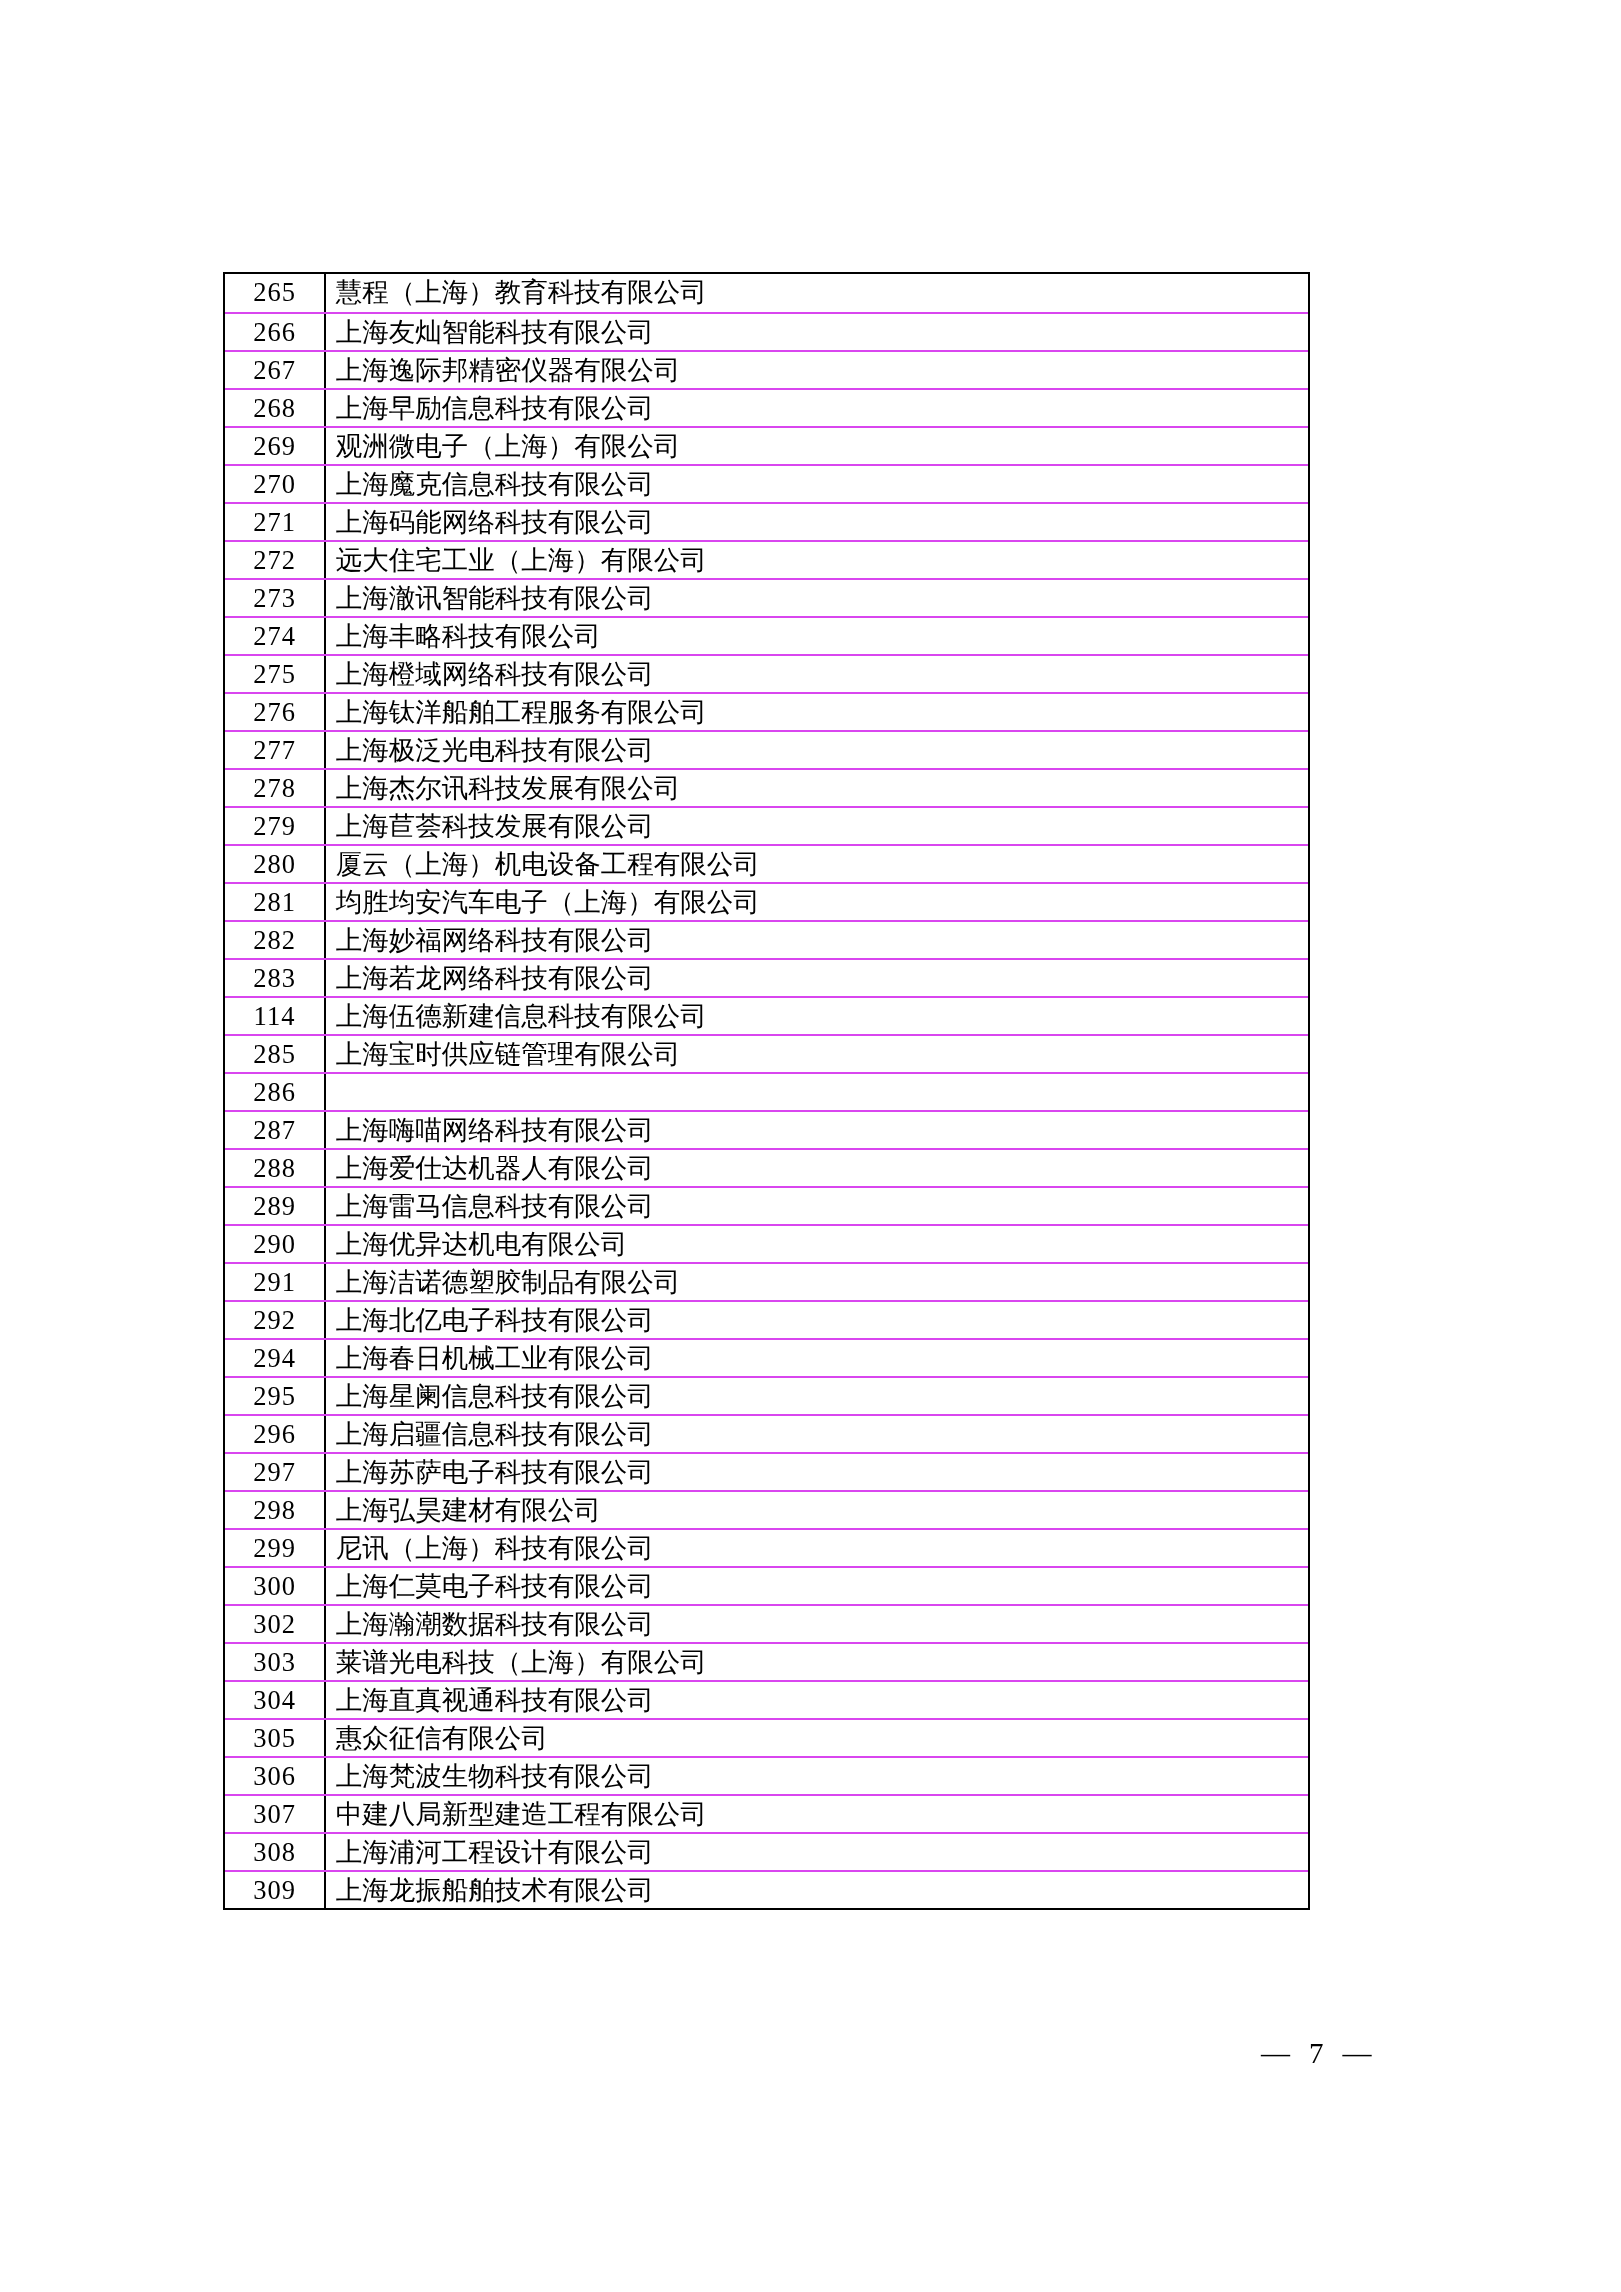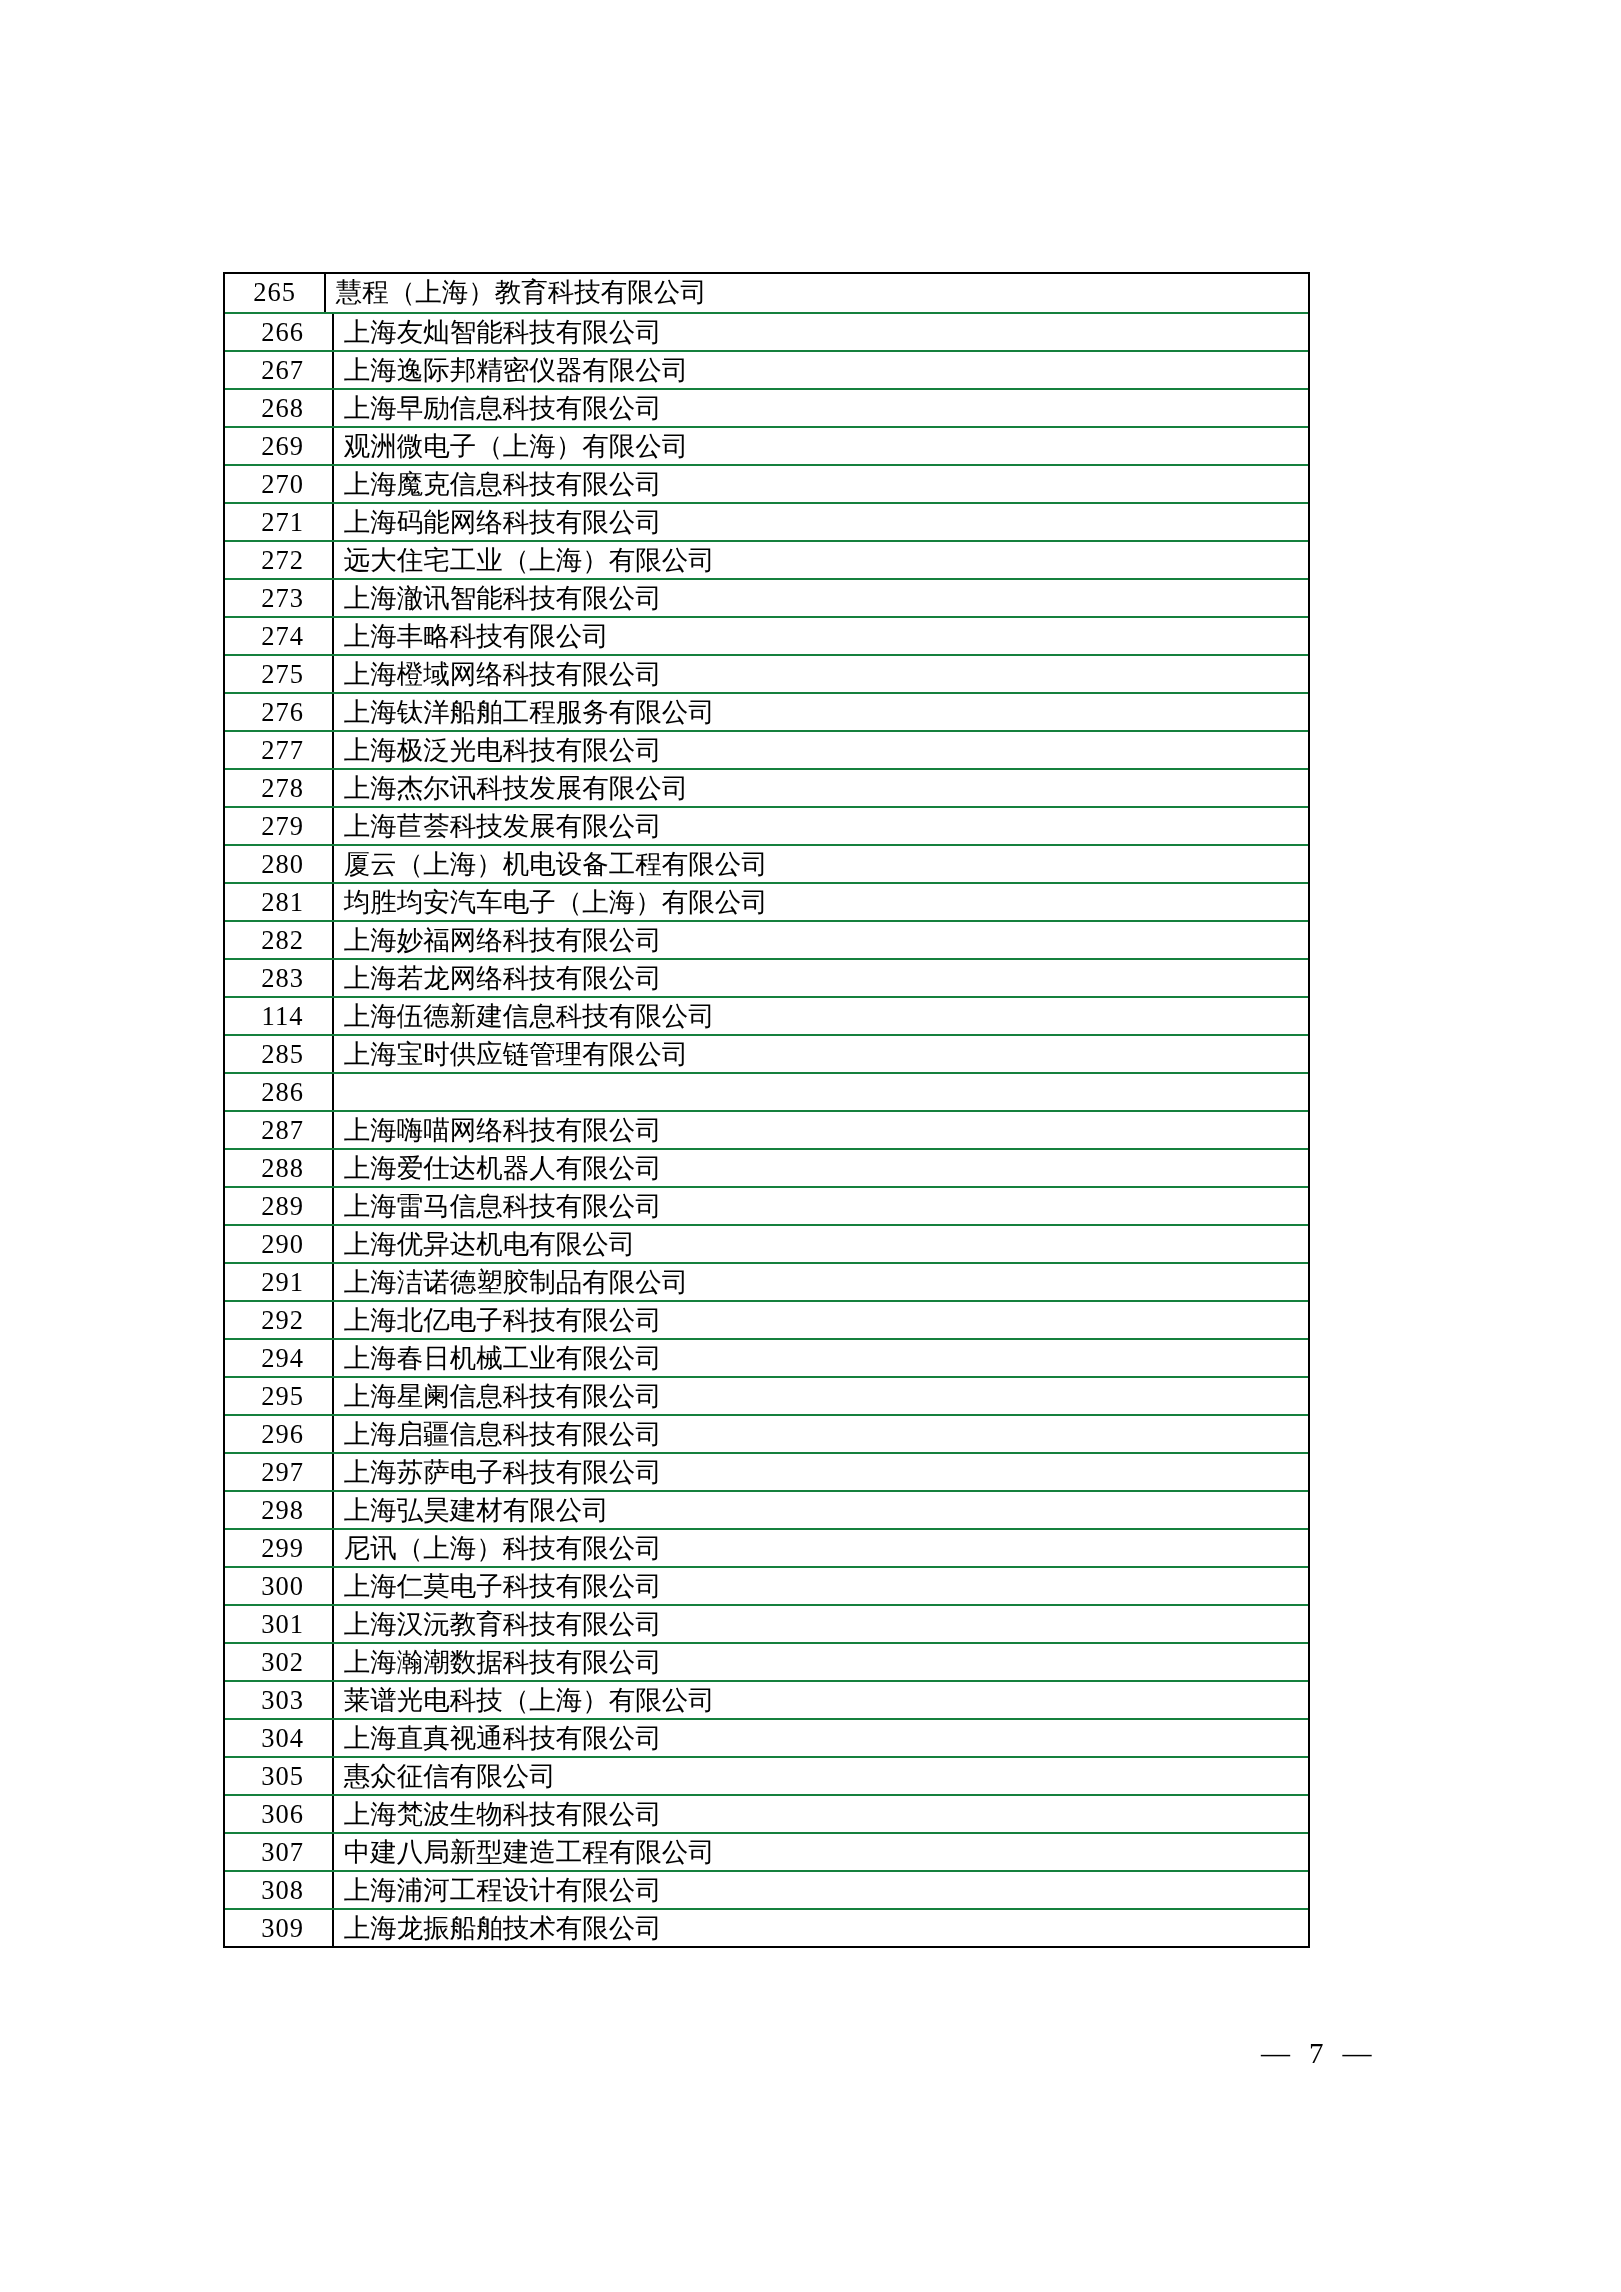--- a/index.html
+++ b/index.html
@@ -21,22 +21,21 @@
     width: 1087px;
     border: 2.9px solid #000000;
     box-sizing: border-box;
   }
   .row {
     display: flex;
     height: 38px;
     box-sizing: border-box;
   }
   .row + .row {
-    border-top: 2px solid #15803d;
-    padding-left: 8px;
+    border-top: 2px solid #d946ef;
   }
   .cell-no {
     width: 101px;
     flex: 0 0 101px;
     border-right: 2px solid #000000;
     box-sizing: border-box;
     text-align: center;
     font-size: 26.5px;
     line-height: 36px;
     letter-spacing: 1px;
@@ -197,24 +196,20 @@
     </div>
     <div class="row">
       <div class="cell-no">299</div>
       <div class="cell-name">尼讯（上海）科技有限公司</div>
     </div>
     <div class="row">
       <div class="cell-no">300</div>
       <div class="cell-name">上海仁莫电子科技有限公司</div>
     </div>
     <div class="row">
-      <div class="cell-no">301</div>
-      <div class="cell-name">上海汉沅教育科技有限公司</div>
-    </div>
-    <div class="row">
       <div class="cell-no">302</div>
       <div class="cell-name">上海瀚潮数据科技有限公司</div>
     </div>
     <div class="row">
       <div class="cell-no">303</div>
       <div class="cell-name">莱谱光电科技（上海）有限公司</div>
     </div>
     <div class="row">
       <div class="cell-no">304</div>
       <div class="cell-name">上海直真视通科技有限公司</div>

